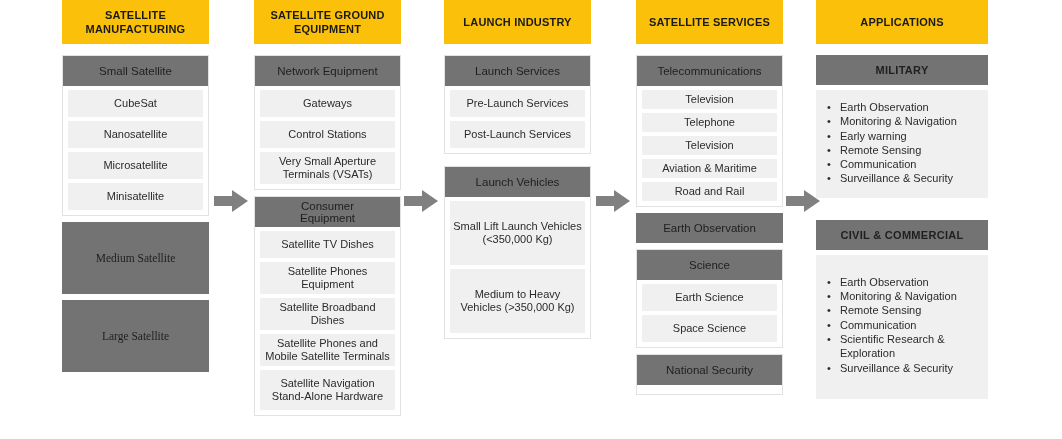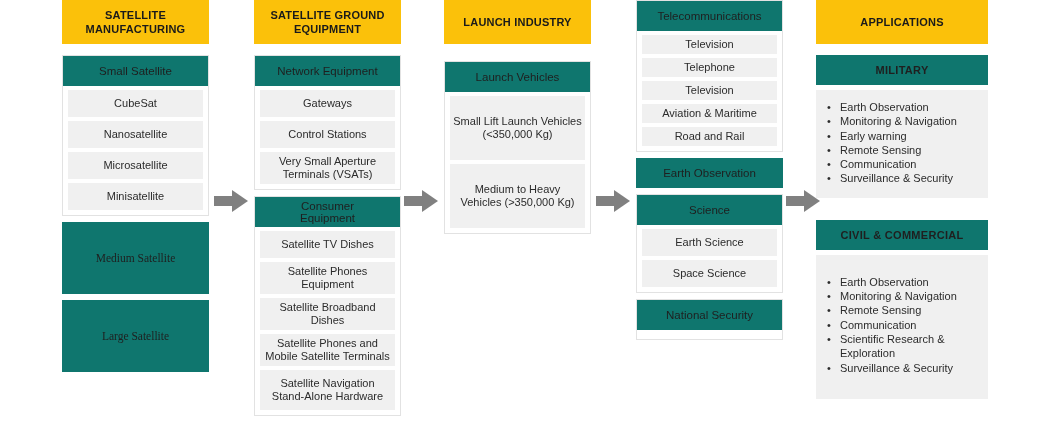--- a/index.html
+++ b/index.html
@@ -52,21 +52,21 @@
     background: #ffffff;
     box-sizing: border-box;
     margin-bottom: 6px;
   }
   .group.no-border {
     border: none;
   }
 
   
   .group-title {
-    background: #0f766e;
+    background: #737373;
     color: #1f1f1f;
     font-size: 11.5px;
     text-align: center;
     height: 30px;
     display: flex;
     align-items: center;
     justify-content: center;
     padding: 0 20px;
     box-sizing: border-box;
   }
@@ -211,38 +211,46 @@
   </div>
 
   <div class="arrow" style="left:404px;">
     <div class="shaft"></div>
       <div class="head"></div>
   </div>
 
   <div class="column" style="left:444px;">
     <div class="cat-header">LAUNCH INDUSTRY</div>
 
+    <div class="group">
+      <div class="group-title">Launch Services</div>
+      <div class="items">
+        <div class="item">Pre-Launch Services</div>
+        <div class="item">Post-Launch Services</div>
+      </div>
+    </div>
 
     <div class="spacer-6"></div>
 
     <div class="group">
       <div class="group-title">Launch Vehicles</div>
       <div class="items">
         <div class="item pad-lg">Small Lift Launch Vehicles (&lt;350,000 Kg)</div>
         <div class="item pad-lg">Medium to Heavy Vehicles (&gt;350,000 Kg)</div>
       </div>
     </div>
   </div>
 
   <div class="arrow" style="left:596px;">
     <div class="shaft"></div>
       <div class="head"></div>
   </div>
 
   <div class="column" style="left:636px;">
+    <div class="cat-header">SATELLITE SERVICES</div>
 
     <div class="group">
       <div class="group-title">Telecommunications</div>
       <div class="items">
         <div class="item tight">Television</div>
         <div class="item tight">Telephone</div>
         <div class="item tight">Television</div>
         <div class="item tight">Aviation &amp; Maritime</div>
         <div class="item tight">Road and Rail</div>
       </div>

